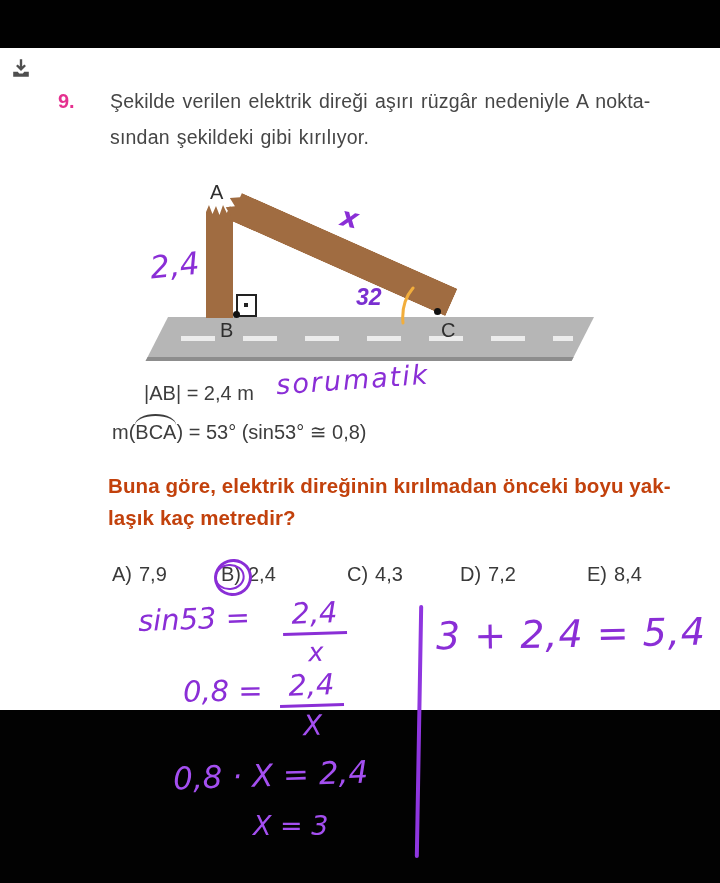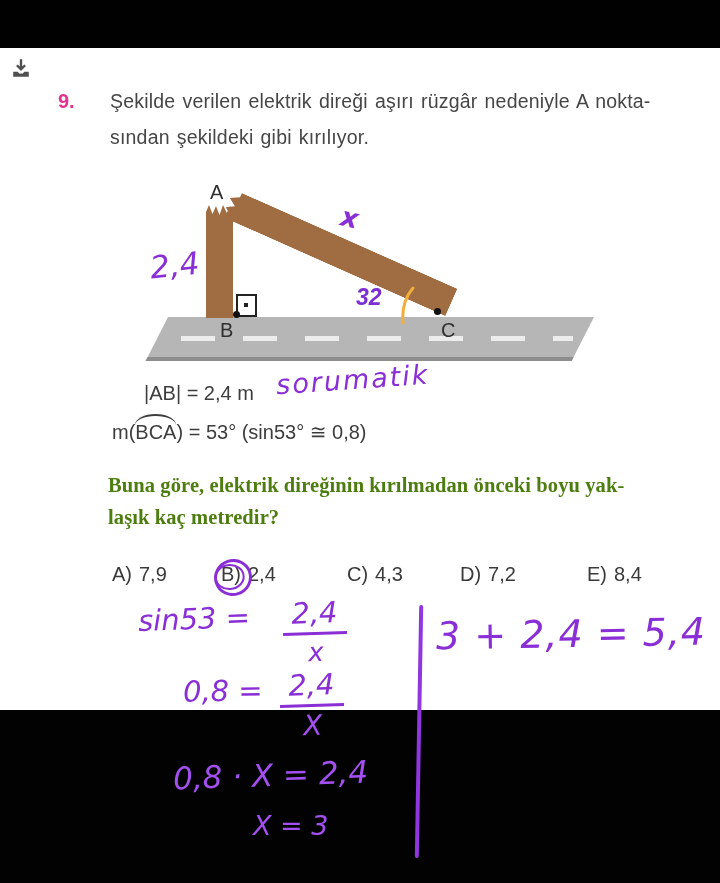--- a/index.html
+++ b/index.html
@@ -42,21 +42,21 @@
   .hw-24{left:150px;top:247px;font-size:31px;transform:rotate(-6deg);}
   .hw-x{left:341px;top:202px;font-size:27px;transform:rotate(12deg);font-weight:bold;}
   .watermark{left:276px;top:364px;font-size:27px;letter-spacing:2px;transform:rotate(-4deg);}
 
   .given{color:#3d3d3d;font-size:20px;}
   .given-ab{left:112px;top:382px;margin-left:32px;}
   .given-angle{left:112px;top:420px;}
   .arcspan{position:relative;display:inline-block;}
   .arcline{position:absolute;left:0;top:-7px;width:100%;height:9px;border-top:2px solid #3d3d3d;border-radius:50% 50% 0 0/100% 100% 0 0;}
 
-  .boldq{color:#4d7c0f;font-size:20.5px;font-weight:bold;letter-spacing:.1px;font-family:Liberation Serif, serif;}
+  .boldq{color:#c2410c;font-size:20.5px;font-weight:bold;letter-spacing:.1px;}
   .bold1{left:108px;top:474px;}
   .bold2{left:108px;top:506px;}
 
   .option{top:563px;color:#3a3a3a;font-size:20px;display:flex;gap:7px;}
   .opt-a{left:112px;}.opt-b{left:221px;}.opt-c{left:347px;}.opt-d{left:460px;}.opt-e{left:587px;}
   .blabel{position:relative;}
   .scribble{position:absolute;left:-7px;top:-4px;width:32px;height:31px;border:3.5px solid #8A2ED6;border-radius:50%;transform:rotate(-18deg);}
   .scribble:after{content:"";position:absolute;left:-2px;top:1px;width:26px;height:22px;border:2.5px solid #8A2ED6;border-radius:50%;transform:rotate(14deg);}
 
   .w1{left:138px;top:602px;font-size:29px;transform:rotate(-2deg);}

